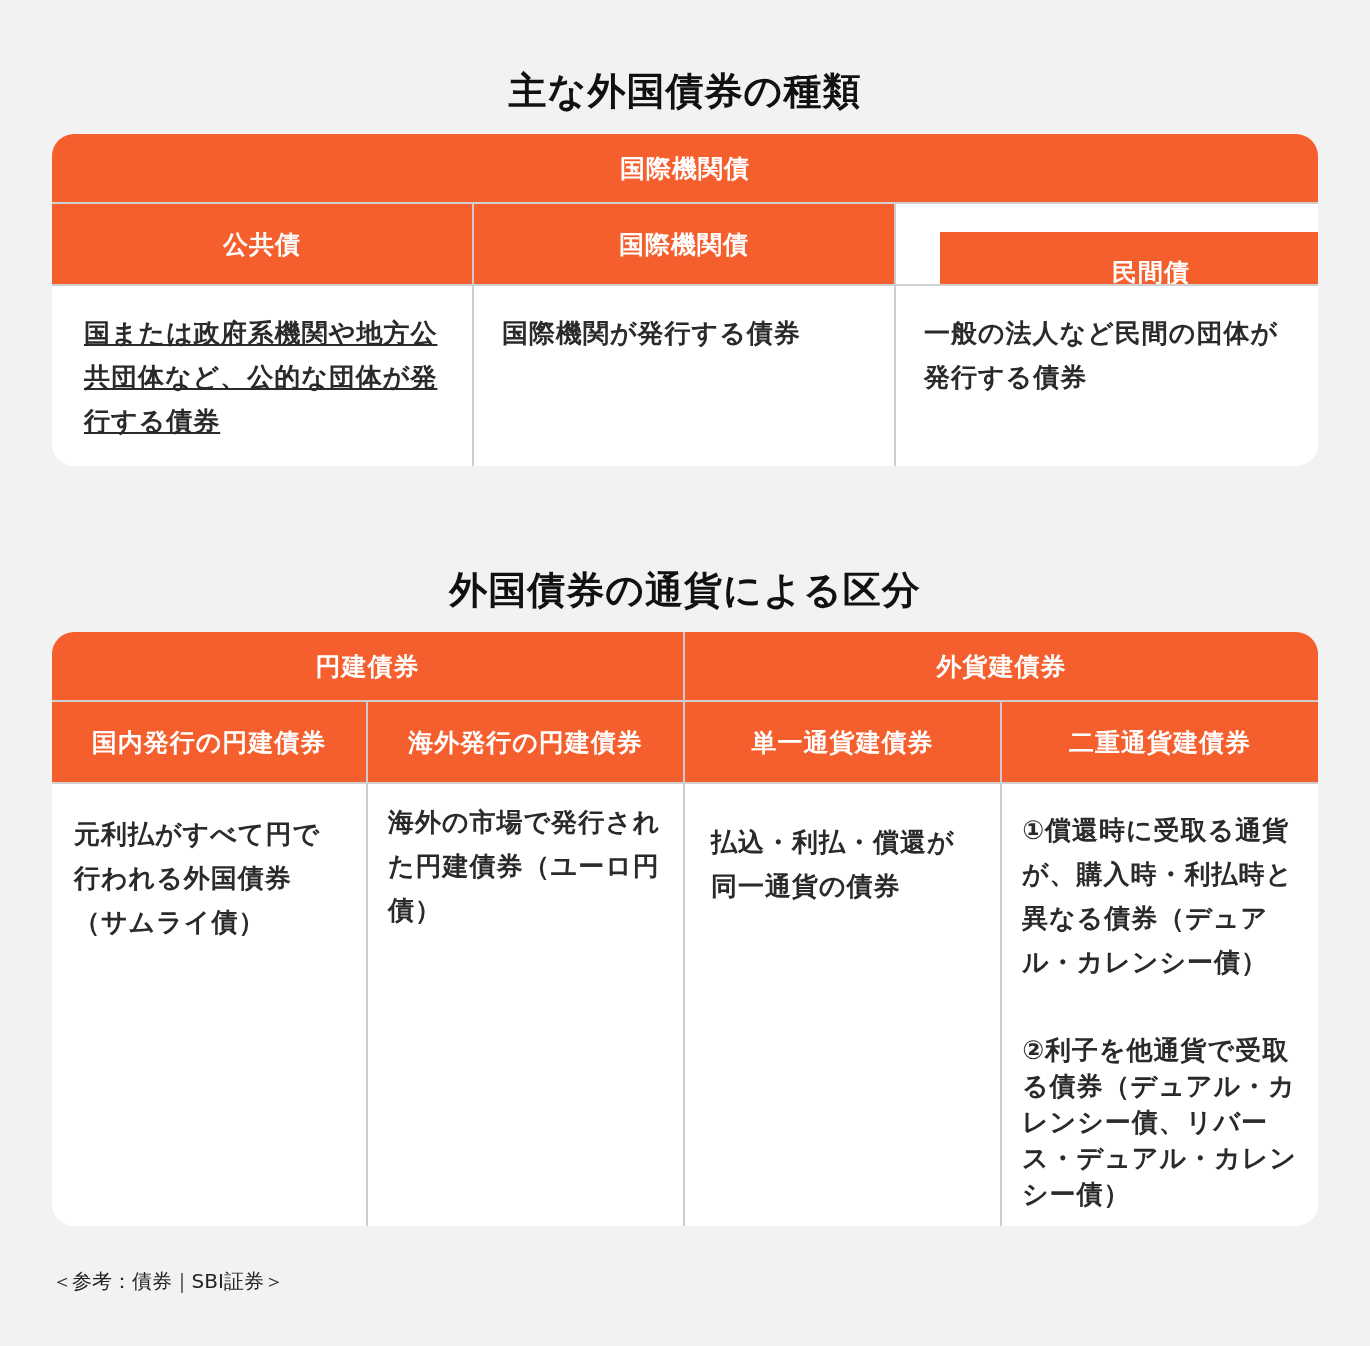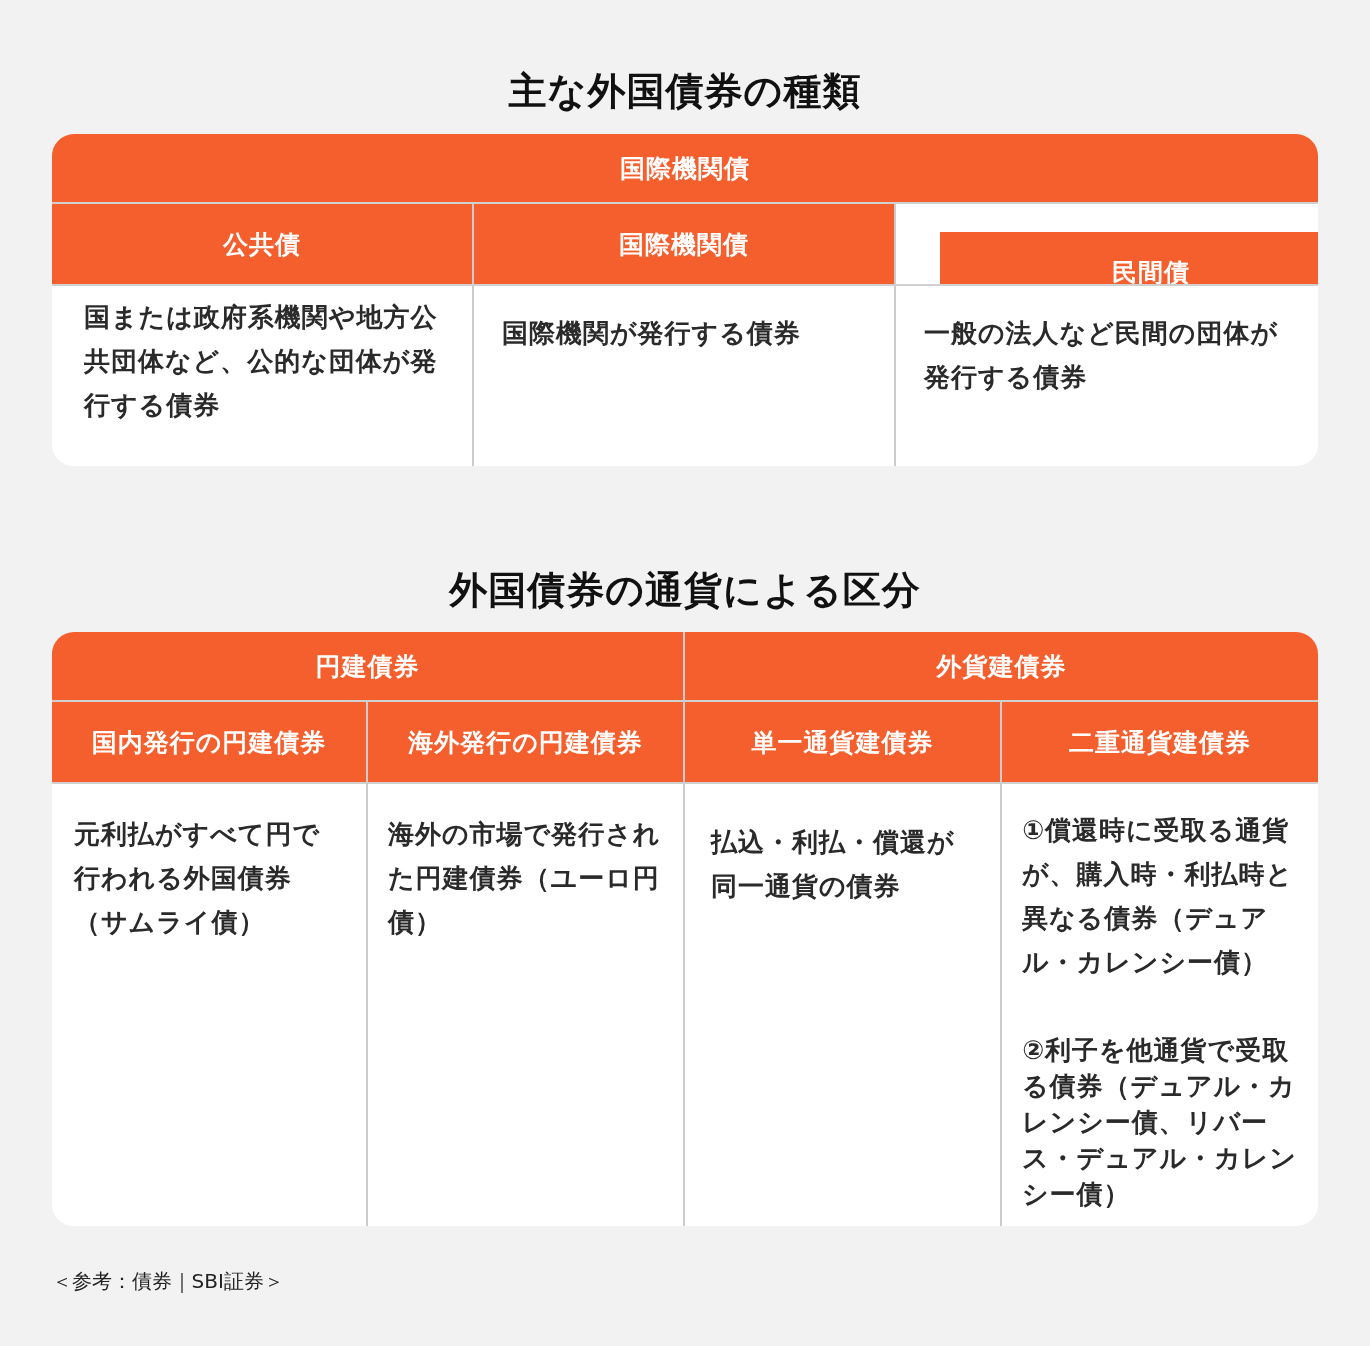--- a/index.html
+++ b/index.html
@@ -89,21 +89,21 @@
 
 <div id="table1" class="table">
   <div class="hdr" style="left:0;top:0;width:1266px;height:68px;">国際機関債</div>
   <div class="hline" style="left:0;top:68px;width:1266px;"></div>
 
   <div class="hdr" style="left:0;top:70px;width:420px;height:80px;">公共債</div>
   <div class="hdr" style="left:422px;top:70px;width:420px;height:80px;">国際機関債</div>
   <div class="hdr" style="left:888px;top:70px;width:422px;height:80px;margin-top:28px;">民間債</div>
   <div class="hline" style="left:0;top:150px;width:1266px;"></div>
 
-  <div class="cell" style="left:0;top:152px;width:420px;height:180px;padding:9px 32px;">国または政府系機関や地方公共団体など、公的な団体が発行する債券</div>
+  <div class="cell" style="left:0;top:152px;width:420px;height:180px;padding:25px 32px;text-decoration:underline;">国または政府系機関や地方公共団体など、公的な団体が発行する債券</div>
   <div class="cell" style="left:422px;top:152px;width:420px;height:180px;padding:25px 28px;">国際機関が発行する債券</div>
   <div class="cell" style="left:844px;top:152px;width:422px;height:180px;padding:25px 28px;">一般の法人など民間の団体が発行する債券</div>
 
   <div class="vline" style="left:420px;top:70px;height:262px;"></div>
   <div class="vline" style="left:842px;top:70px;height:262px;"></div>
 </div>
 
 <div id="title2" class="title">外国債券の通貨による区分</div>
 
 <div id="table2" class="table">
@@ -113,21 +113,21 @@
 
   <div class="hdr" style="left:0;top:70px;width:314px;height:80px;">国内発行の円建債券</div>
   <div class="hdr" style="left:316px;top:70px;width:315px;height:80px;">海外発行の円建債券</div>
   <div class="hdr" style="left:633px;top:70px;width:315px;height:80px;">単一通貨建債券</div>
   <div class="hdr" style="left:950px;top:70px;width:316px;height:80px;">二重通貨建債券</div>
   <div class="hline" style="left:0;top:150px;width:1266px;"></div>
 
   <div class="cell" style="left:0;top:160px;width:314px;height:442px;padding:20px 22px;">
     <p class="para">元利払がすべて円で行われる外国債券（サムライ債）</p>
   </div>
-  <div class="cell" style="left:316px;top:152px;width:329px;height:442px;padding:28px 20px;">
+  <div class="cell" style="left:316px;top:152px;width:329px;height:442px;padding:16px 20px;">
     <p class="para">海外の市場で発行された円建債券（ユーロ円債）</p>
   </div>
   <div class="cell" style="left:633px;top:152px;width:315px;height:442px;padding:36px 26px;">
     <p class="para">払込・利払・償還が同一通貨の債券</p>
   </div>
   <div class="cell" style="left:950px;top:152px;width:316px;height:442px;padding:24px 20px 0 20px;line-height:44px;">
     <p class="para">①償還時に受取る通貨が、購入時・利払時と異なる債券（デュアル・カレンシー債）</p>
     <p class="para" style="line-height:36px;margin-top:48px;">②利子を他通貨で受取る債券（デュアル・カレンシー債、リバース・デュアル・カレンシー債）</p>
   </div>
 

